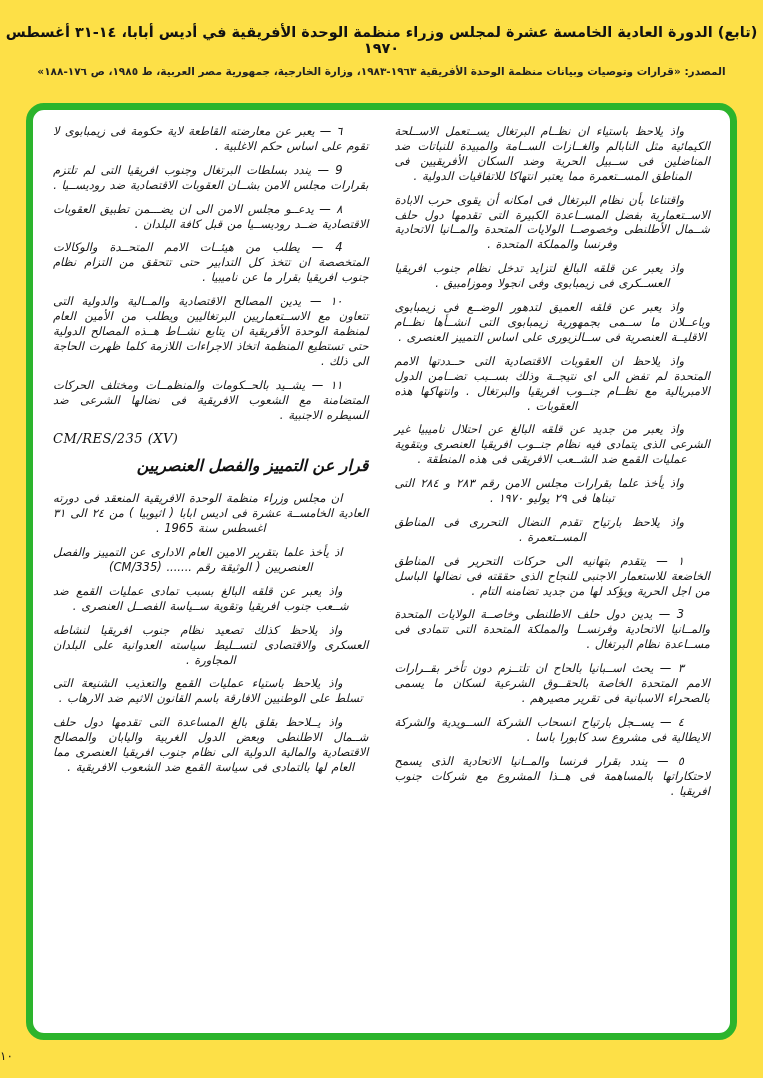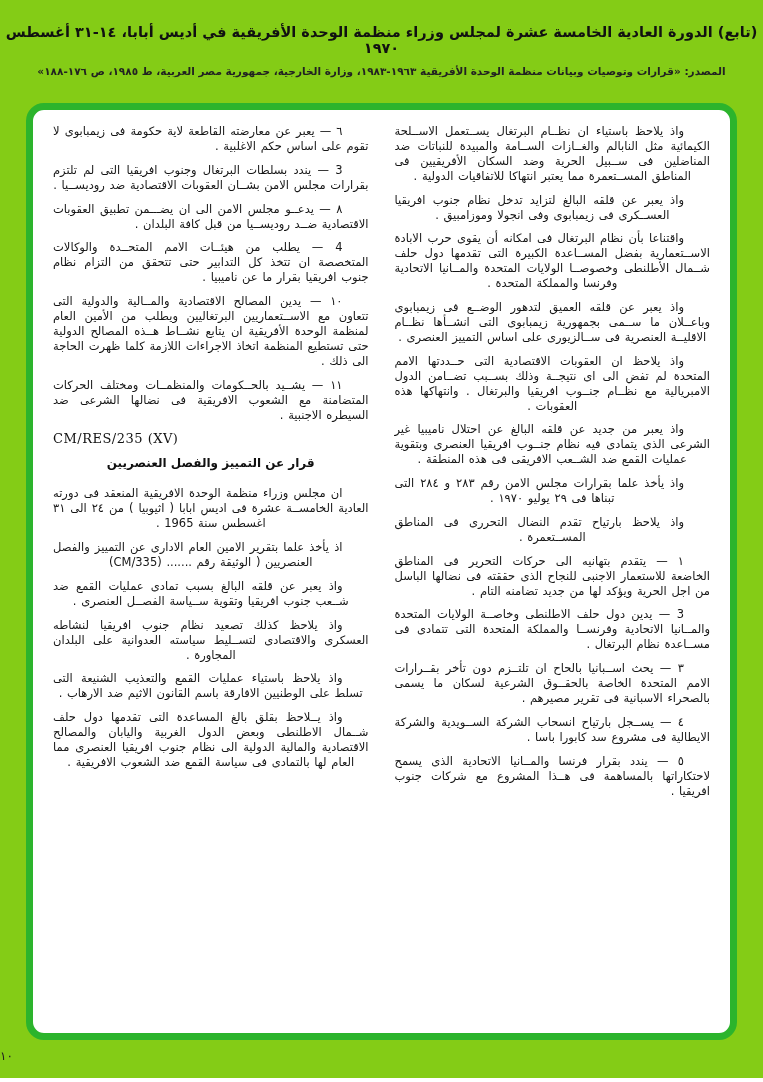--- a/index.html
+++ b/index.html
@@ -1,78 +1,78 @@
 <!DOCTYPE html>
 <html lang="ar" dir="rtl"><head>
 <meta charset="utf-8">
 <style>
   * { margin: 0; padding: 0; box-sizing: border-box; }
   html, body { background: #ffffff; }
   body { width: 763px; height: 1082px; position: relative; font-family: "DejaVu Sans", sans-serif; color: #151515; }
-  .page { width: 763px; height: 1078px; position: relative; background: #84cc16; overflow: hidden; }
+  .page { width: 763px; height: 1078px; position: relative; background: #fde047; overflow: hidden; }
 
   .header { position: absolute; top: 24px; right: 0; left: 0; text-align: center; direction: rtl; }
   .header-line1 { font-size: 14.5px; font-weight: 700; letter-spacing: 0; color: #111; }
   .header-line2 { font-size: 10.5px; font-weight: 700; margin-top: 9px; color: #222; }
 
   .content-box {
     position: absolute; left: 26px; top: 103px; width: 711px; height: 937px;
     border: 7px solid #2cb42c; border-radius: 18px; background: #ffffff;
     padding: 14px 20px 10px 20px;
   }
   .columns { display: flex; flex-direction: row; gap: 26px; direction: rtl; height: 100%; }
-  .col { width: 318px; direction: rtl; }
+  .col { width: 318px; direction: rtl; font-style: italic; }
 
   p.para {
     font-size: 11.5px; line-height: 14.9px; text-align: justify; text-align-last: center;
     text-indent: 26px; margin-bottom: 9px; color: #161616; word-spacing: 1px;
   }
   p.para.numbered { text-align-last: right; }
 
   .doc-ref {
     direction: ltr; text-align: left; font-family: "DejaVu Serif", serif;
     font-size: 13px; color: #111; margin: 0 0 10px 0; letter-spacing: 0.5px;
   }
-  .res-title { font-size: 12px; font-weight: 700; text-align: center; margin: 4px 0 16px 0; color: #111; }
+  .res-title { font-size: 16px; font-weight: 700; margin: 4px 0 16px 0; color: #111; }
 
   .footer { position: absolute; bottom: 14px; left: 0; right: 0; text-align: left; }
   .page-number { font-size: 12px; color: #222; letter-spacing: 2px; }
 </style>
 </head>
 <body>
 
 <div class="page">
 
   <div class="header">
     <div class="header-line1">(تابع) الدورة العادية الخامسة عشرة لمجلس وزراء منظمة الوحدة الأفريقية في أديس أبابا، ١٤-٣١ أغسطس ١٩٧٠</div>
     <div class="header-line2">المصدر: «قرارات وتوصيات وبيانات منظمة الوحدة الأفريقية ١٩٦٣-١٩٨٣، وزارة الخارجية، جمهورية مصر العربية، ط ١٩٨٥، ص ١٧٦-١٨٨»</div>
   </div>
 
   <div class="content-box">
     <div class="columns">
 
       <div class="col">
         <p class="para">واذ يلاحظ باستياء ان نظــام البرتغال يســتعمل الاســلحة الكيمائية مثل النابالم والغــازات الســامة والمبيدة للنباتات ضد المناضلين فى ســبيل الحرية وضد السكان الأفريقيين فى المناطق المســتعمرة مما يعتبر انتهاكا للاتفاقيات الدولية .</p>
+        <p class="para">واقتناعا بأن نظام البرتغال فى امكانه أن يقوى حرب الابادة الاســتعمارية بفضل المســاعدة الكبيرة التى تقدمها دول حلف شــمال الأطلنطى وخصوصــا الولايات المتحدة والمــانيا الاتحادية وفرنسا والمملكة المتحدة .</p>
         <p class="para">واذ يعبر عن قلقه البالغ لتزايد تدخل نظام جنوب افريقيا العســكرى فى زيمبابوى وفى انجولا وموزامبيق .</p>
-        <p class="para">واقتناعا بأن نظام البرتغال فى امكانه أن يقوى حرب الابادة الاســتعمارية بفضل المســاعدة الكبيرة التى تقدمها دول حلف شــمال الأطلنطى وخصوصــا الولايات المتحدة والمــانيا الاتحادية وفرنسا والمملكة المتحدة .</p>
         <p class="para">واذ يعبر عن قلقه العميق لتدهور الوضــع فى زيمبابوى وباعــلان ما ســمى بجمهورية زيمبابوى التى انشــأها نظــام الاقليــة العنصرية فى ســالزيورى على اساس التمييز العنصرى .</p>
         <p class="para">واذ يلاحظ ان العقوبات الاقتصادية التى حــددتها الامم المتحدة لم تفض الى اى نتيجــة وذلك بســبب تضــامن الدول الامبريالية مع نظــام جنــوب افريقيا والبرتغال . وانتهاكها هذه العقوبات .</p>
         <p class="para">واذ يعبر من جديد عن قلقه البالغ عن احتلال ناميبيا غير الشرعى الذى يتمادى فيه نظام جنــوب افريقيا العنصرى وبتقوية عمليات القمع ضد الشــعب الافريقى فى هذه المنطقة .</p>
         <p class="para">واذ يأخذ علما بقرارات مجلس الامن رقم ٢٨٣ و ٢٨٤ التى تبناها فى ٢٩ يوليو ١٩٧٠ .</p>
         <p class="para">واذ يلاحظ بارتياح تقدم النضال التحررى فى المناطق المســتعمرة .</p>
         <p class="para numbered">١ — يتقدم بتهانيه الى حركات التحرير فى المناطق الخاضعة للاستعمار الاجنبى للنجاح الذى حققته فى نضالها الباسل من اجل الحرية ويؤكد لها من جديد تضامنه التام .</p>
         <p class="para numbered">3 — يدين دول حلف الاطلنطى وخاصــة الولايات المتحدة والمــانيا الاتحادية وفرنســا والمملكة المتحدة التى تتمادى فى مســاعدة نظام البرتغال .</p>
         <p class="para numbered">٣ — يحث اســبانيا بالحاح ان تلتــزم دون تأخر بقــرارات الامم المتحدة الخاصة بالحقــوق الشرعية لسكان ما يسمى بالصحراء الاسبانية فى تقرير مصيرهم .</p>
         <p class="para numbered">٤ — يســجل بارتياح انسحاب الشركة الســويدية والشركة الايطالية فى مشروع سد كابورا باسا .</p>
         <p class="para numbered">٥ — يندد بقرار فرنسا والمــانيا الاتحادية الذى يسمح لاحتكاراتها بالمساهمة فى هــذا المشروع مع شركات جنوب افريقيا .</p>
       </div>
 
       <div class="col">
         <p class="para numbered">٦ — يعبر عن معارضته القاطعة لاية حكومة فى زيمبابوى لا تقوم على اساس حكم الاغلبية .</p>
-        <p class="para numbered">3 — يندد بسلطات البرتغال وجنوب افريقيا التى لم تلتزم بقرارات مجلس الامن بشــان العقوبات الاقتصادية ضد روديســيا .</p>
+        <p class="para numbered">9 — يندد بسلطات البرتغال وجنوب افريقيا التى لم تلتزم بقرارات مجلس الامن بشــان العقوبات الاقتصادية ضد روديســيا .</p>
         <p class="para numbered">٨ — يدعــو مجلس الامن الى ان يضـــمن تطبيق العقوبات الاقتصادية ضــد روديســيا من قبل كافة البلدان .</p>
         <p class="para numbered">4 — يطلب من هيئــات الامم المتحــدة والوكالات المتخصصة ان تتخذ كل التدابير حتى تتحقق من التزام نظام جنوب افريقيا بقرار ما عن ناميبيا .</p>
         <p class="para numbered">١٠ — يدين المصالح الاقتصادية والمــالية والدولية التى تتعاون مع الاســتعماريين البرتغاليين ويطلب من الأمين العام لمنظمة الوحدة الأفريقية ان يتابع نشــاط هــذه المصالح الدولية حتى تستطيع المنظمة اتخاذ الاجراءات اللازمة كلما ظهرت الحاجة الى ذلك .</p>
         <p class="para numbered">١١ — يشــيد بالحــكومات والمنظمــات ومختلف الحركات المتضامنة مع الشعوب الافريقية فى نضالها الشرعى ضد السيطره الاجنبية .</p>
 
         <div class="doc-ref">CM/RES/235 (XV)</div>
         <div class="res-title">قرار عن التمييز والفصل العنصريين</div>
 
         <p class="para">ان مجلس وزراء منظمة الوحدة الافريقية المنعقد فى دورته العادية الخامســة عشرة فى اديس ابابا ( اثيوبيا ) من ٢٤ الى ٣١ اغسطس سنة 1965 .</p>
         <p class="para">اذ يأخذ علما بتقرير الامين العام الادارى عن التمييز والفصل العنصريين ( الوثيقة رقم ....... (CM/335)</p>

